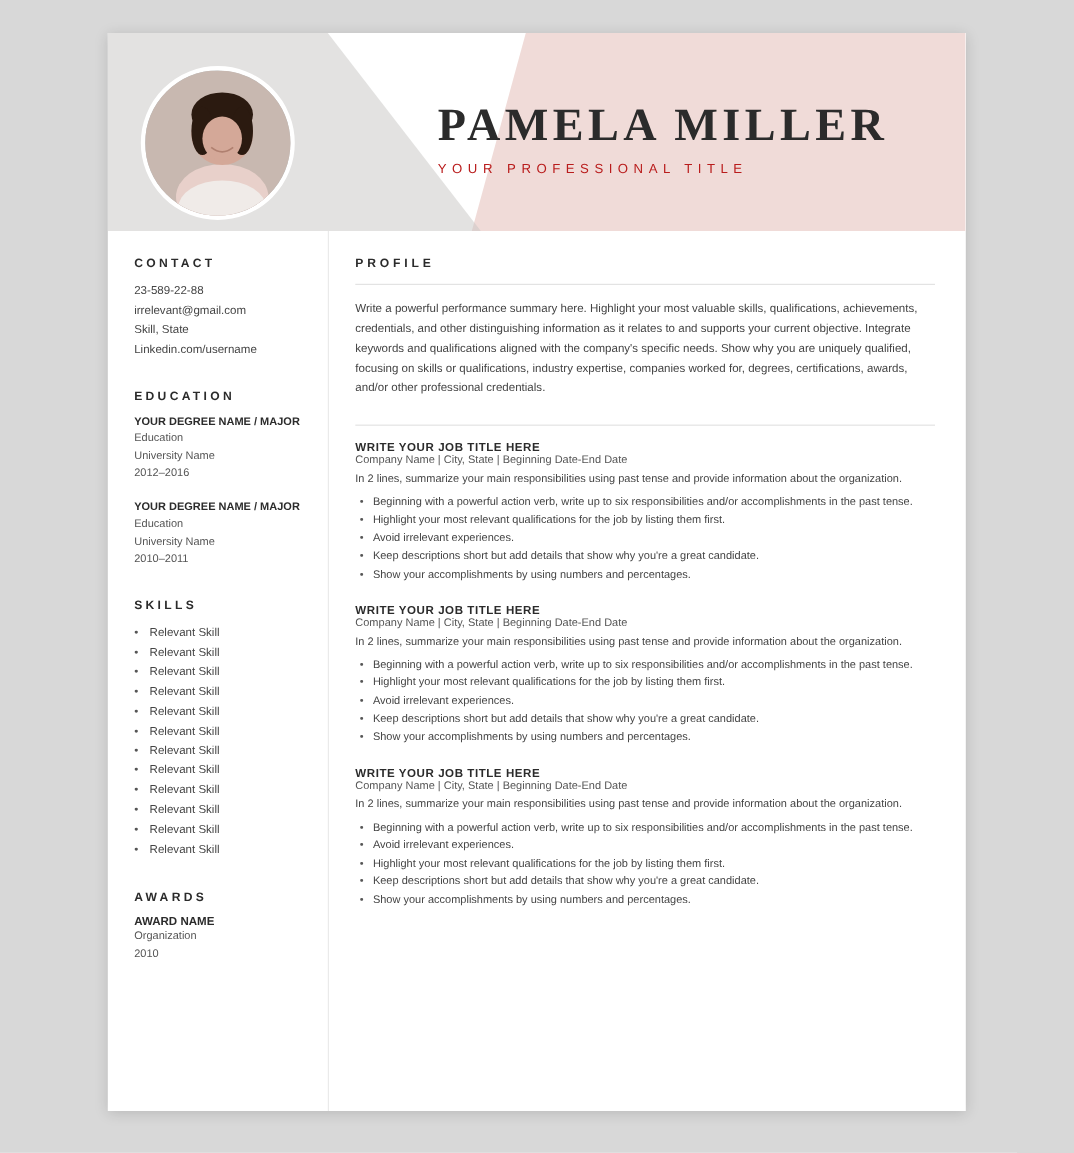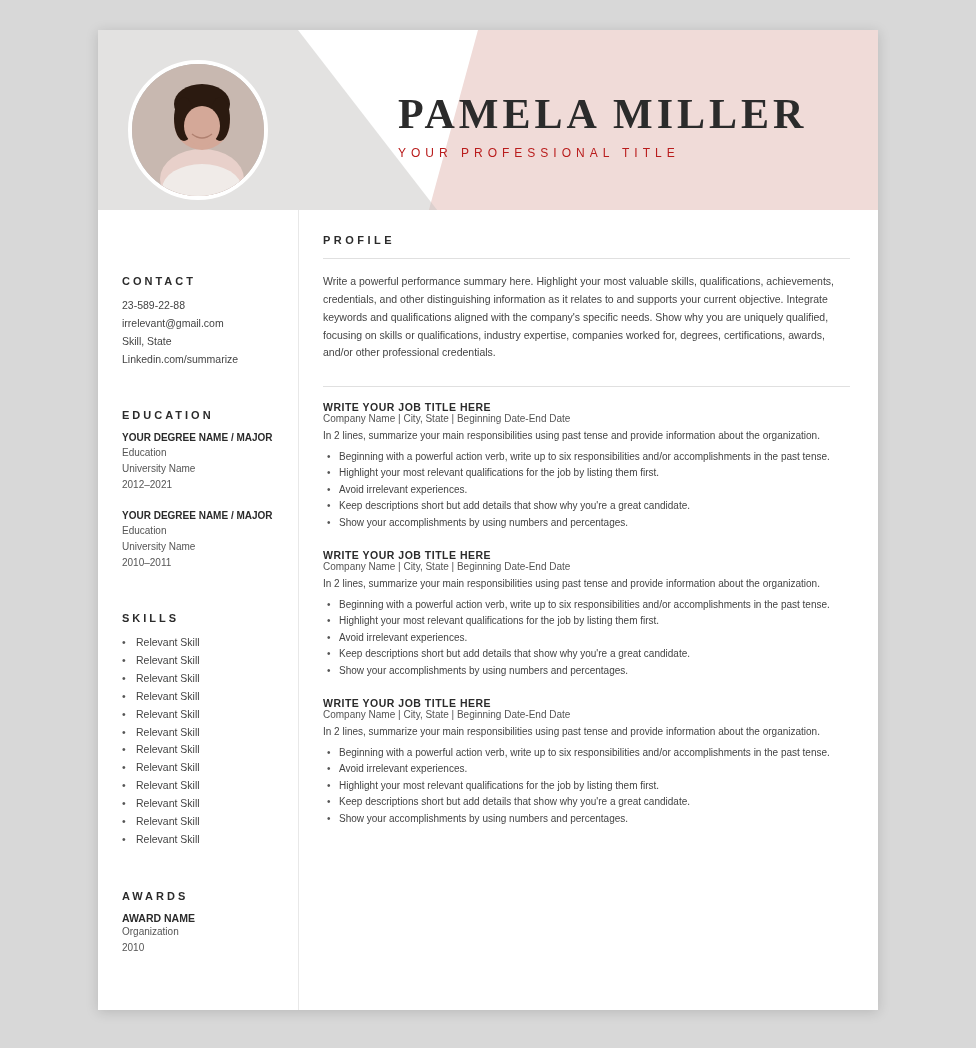--- a/index.html
+++ b/index.html
@@ -98,21 +98,20 @@
       margin-bottom: 28px;
     }
     .sidebar-heading {
       font-size: 11px;
       font-weight: 700;
       letter-spacing: 3px;
       color: #2b2b2b;
       text-transform: uppercase;
       margin-bottom: 10px;
       font-family: Arial, sans-serif;
-      margin-top: 41px;
     }
     .sidebar-text {
       font-size: 10.5px;
       color: #444;
       line-height: 1.7;
       font-family: Arial, sans-serif;
     }
     .education-entry {
       margin-bottom: 16px;
     }
@@ -284,31 +283,31 @@
   <div class="main-content">
 
     <div class="sidebar">
 
       <div class="sidebar-section">
         <div class="sidebar-heading">CONTACT</div>
         <div class="sidebar-text">
           <div>23-589-22-88</div>
           <div>irrelevant@gmail.com</div>
           <div>Skill, State</div>
-          <div>Linkedin.com/summarize</div>
+          <div>Linkedin.com/username</div>
         </div>
       </div>
 
       <div class="sidebar-section">
         <div class="sidebar-heading">EDUCATION</div>
         <div class="education-entry">
           <div class="edu-degree">YOUR DEGREE NAME / MAJOR</div>
           <div class="edu-detail">Education</div>
           <div class="edu-detail">University Name</div>
-          <div class="edu-detail">2012–2021</div>
+          <div class="edu-detail">2012–2016</div>
         </div>
         <div class="education-entry">
           <div class="edu-degree">YOUR DEGREE NAME / MAJOR</div>
           <div class="edu-detail">Education</div>
           <div class="edu-detail">University Name</div>
           <div class="edu-detail">2010–2011</div>
         </div>
       </div>
 
       <div class="sidebar-section">

